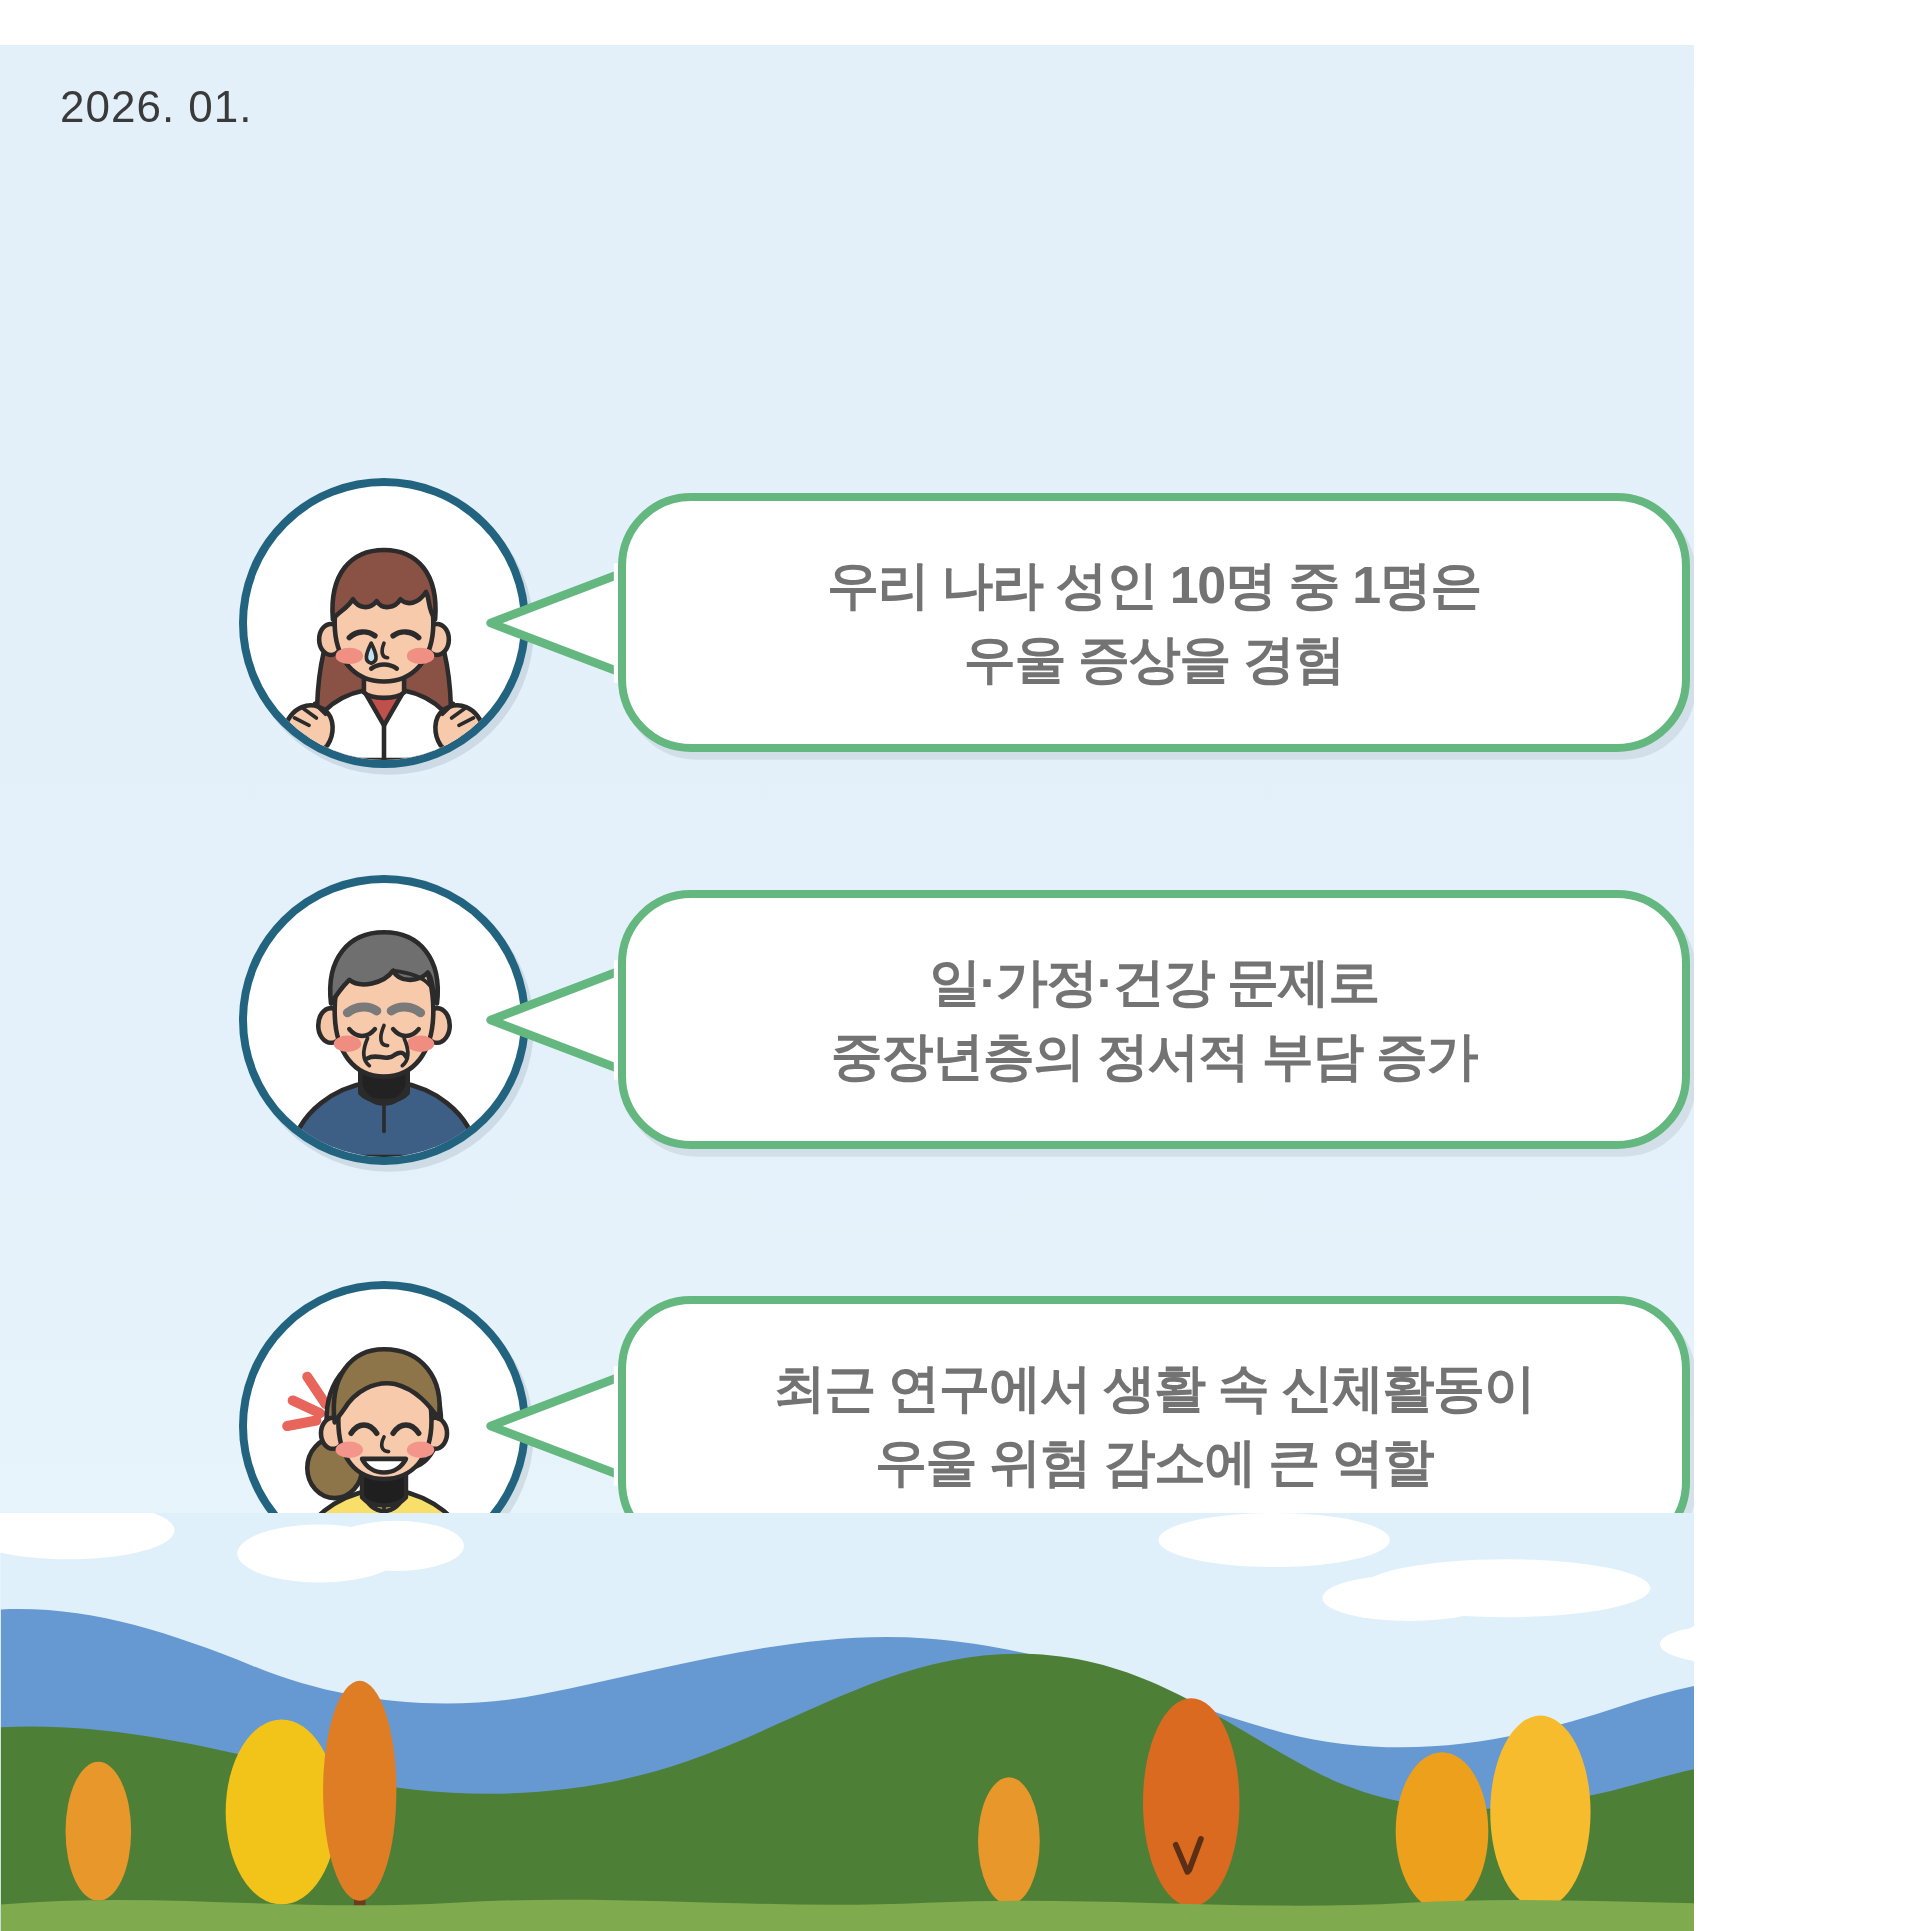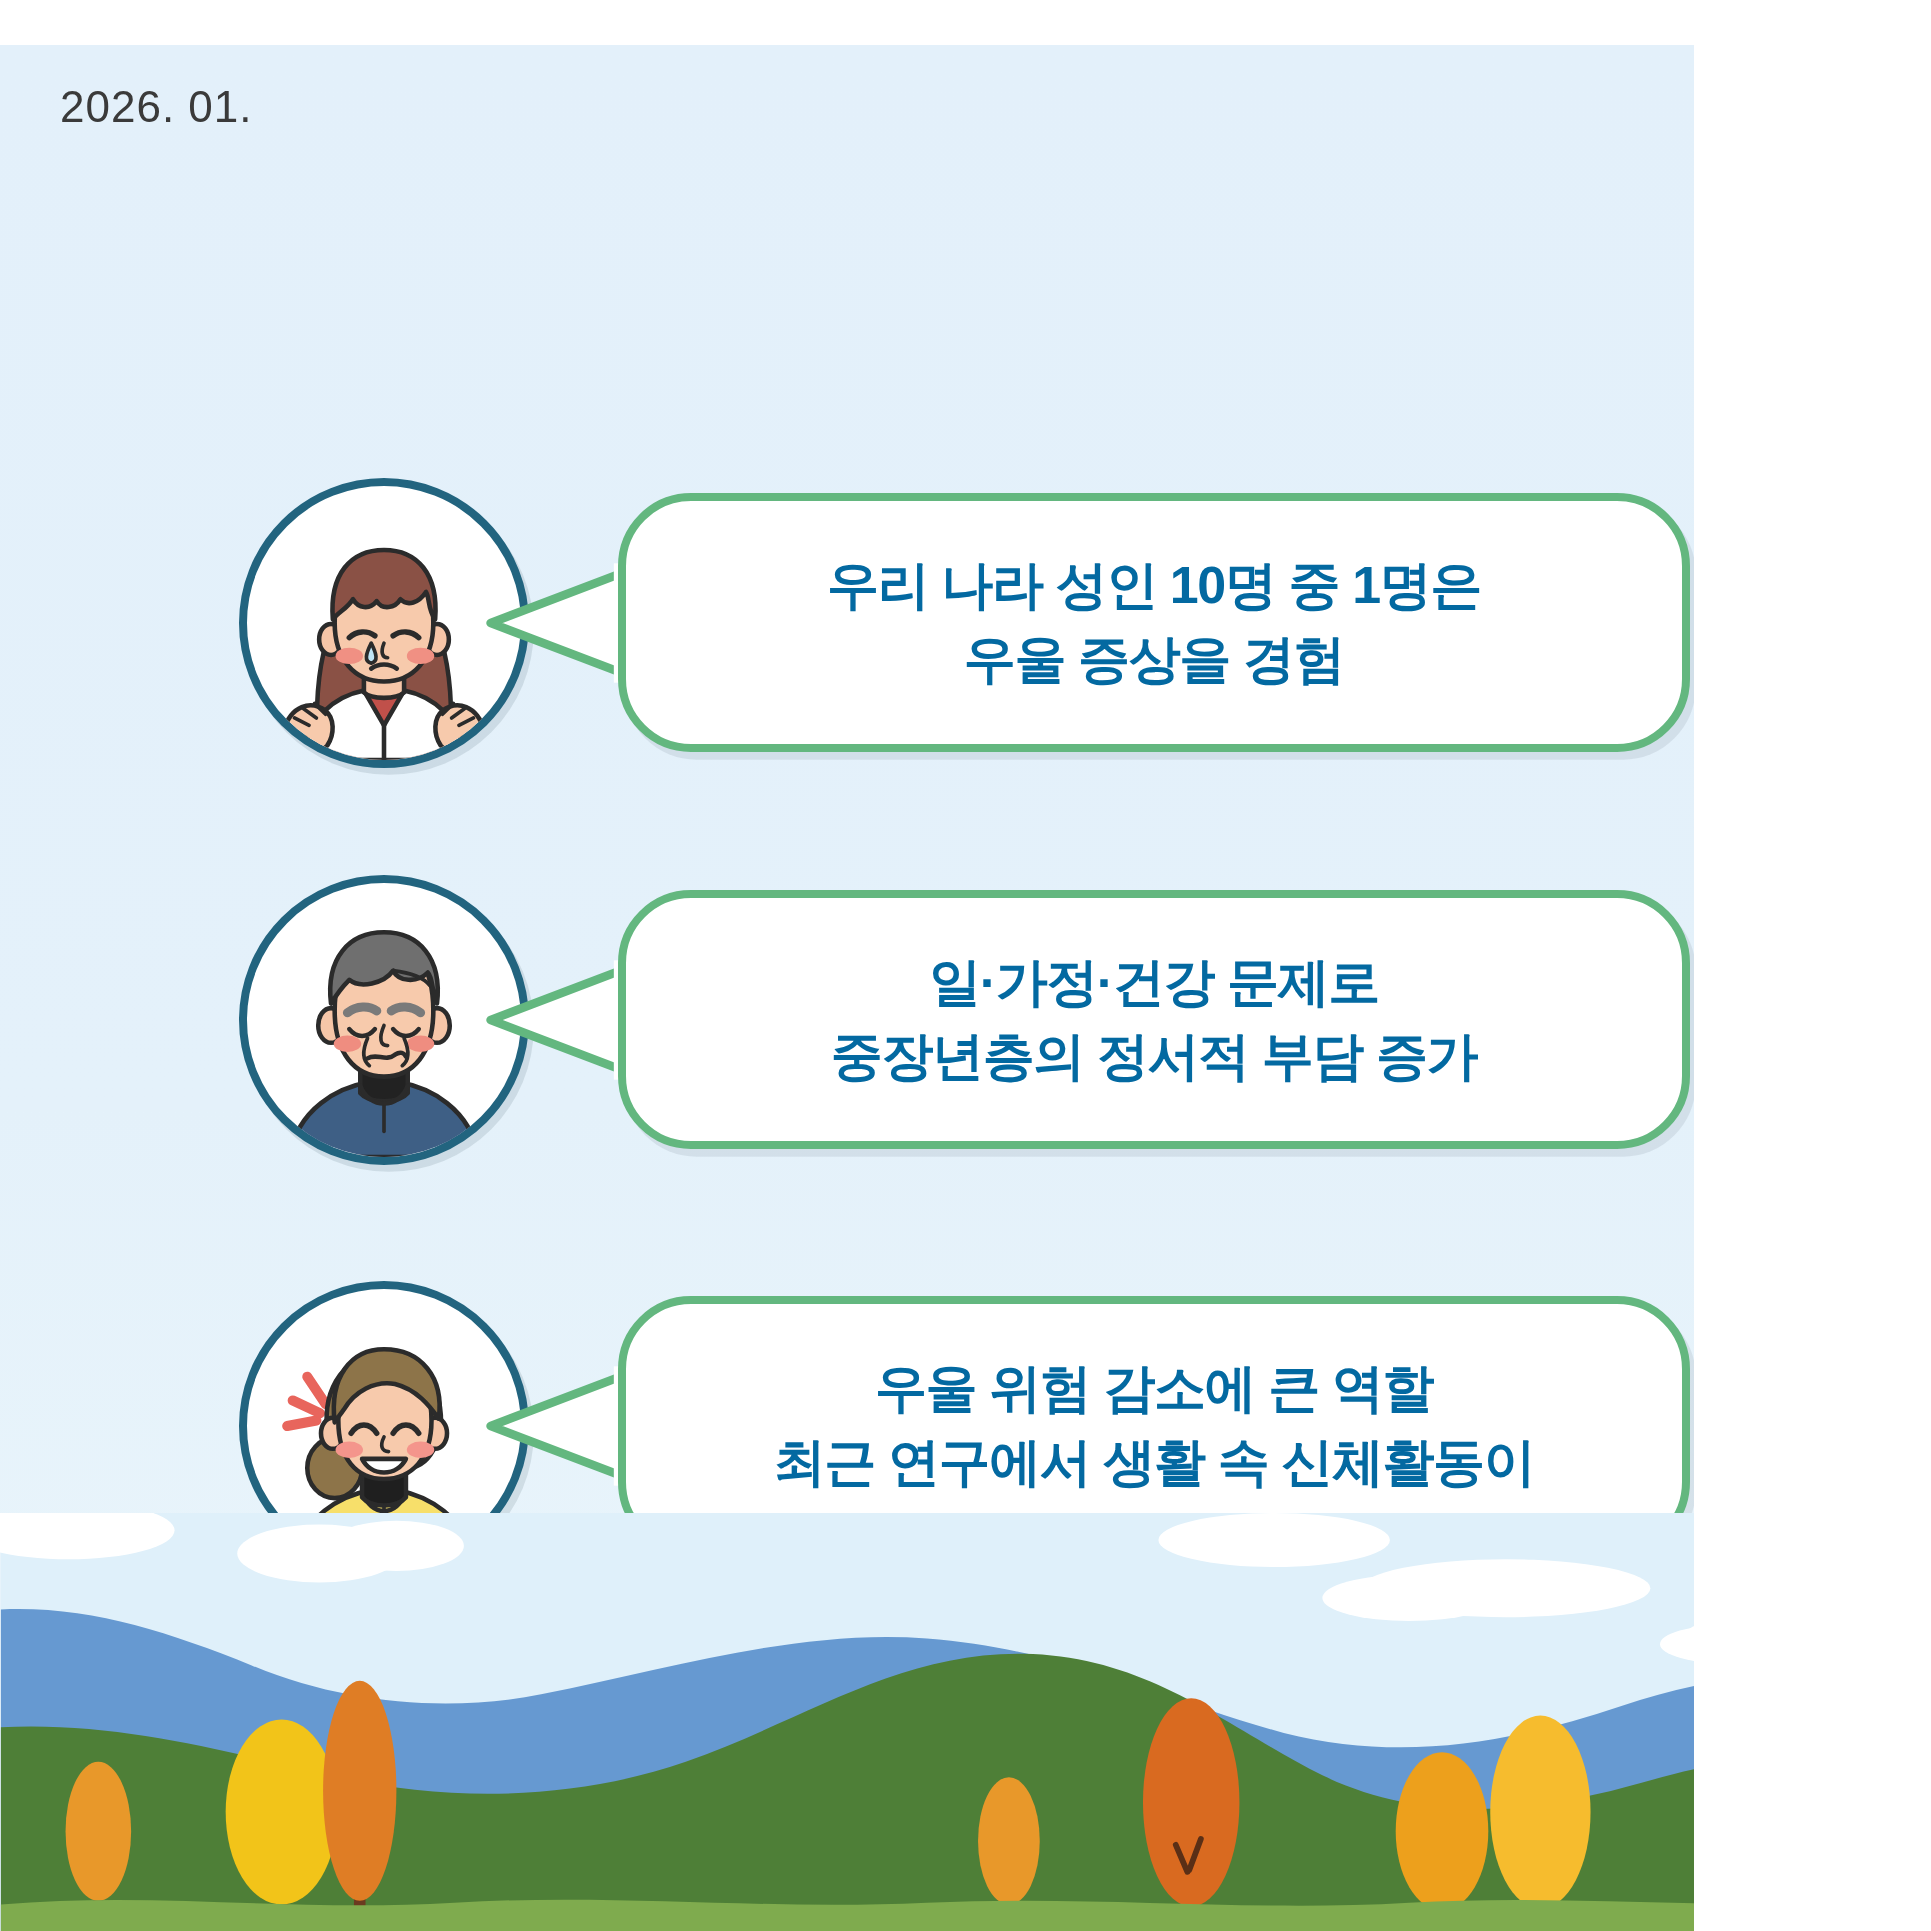--- a/index.html
+++ b/index.html
@@ -98,21 +98,21 @@
     box-sizing: border-box;
     box-shadow: 5.8px 7.7px 0 rgba(90,110,125,0.13);
     display: flex;
     align-items: center;
     justify-content: center;
   }
   .bubble-text {
     text-align: center;
     font-size: 52px;
     font-weight: bold;
-    color: #0369a1;
+    color: #737373;
     line-height: 1.42;
     letter-spacing: -1.4px;
     padding: 0 39px;
   }
   .bubble-text span { display: block; }
 
   
   .tail {
     position: absolute;
     left: 481px;
@@ -281,22 +281,22 @@
           <path d="M126 186 C136 206 164 206 174 186 Z" fill="#ffffff" stroke-width="5"></path>
         </g>
       </svg>
     </div>
     <svg class="tail" viewBox="0 0 160 124">
       <path d="M152 8 L10 62 L152 116 Z" fill="#ffffff" stroke="#63b77f" stroke-width="9" stroke-linejoin="round"></path>
       <rect x="138" y="0" width="24" height="124" fill="#ffffff"></rect>
     </svg>
     <div class="bubble">
       <div class="bubble-text">
+        <span>최근 연구에서 생활 속 신체활동이</span>
         <span>우울 위험 감소에 큰 역할</span>
-        <span>최근 연구에서 생활 속 신체활동이</span>
       </div>
     </div>
   </div>
 
   <div id="landscape">
     <svg width="1931" height="463" viewBox="0 0 2000 480">
       <rect x="0" y="0" width="2000" height="480" fill="#dff0fa"></rect>
 
       <g fill="#ffffff">
         <ellipse cx="70" cy="18" rx="110" ry="30"></ellipse>

